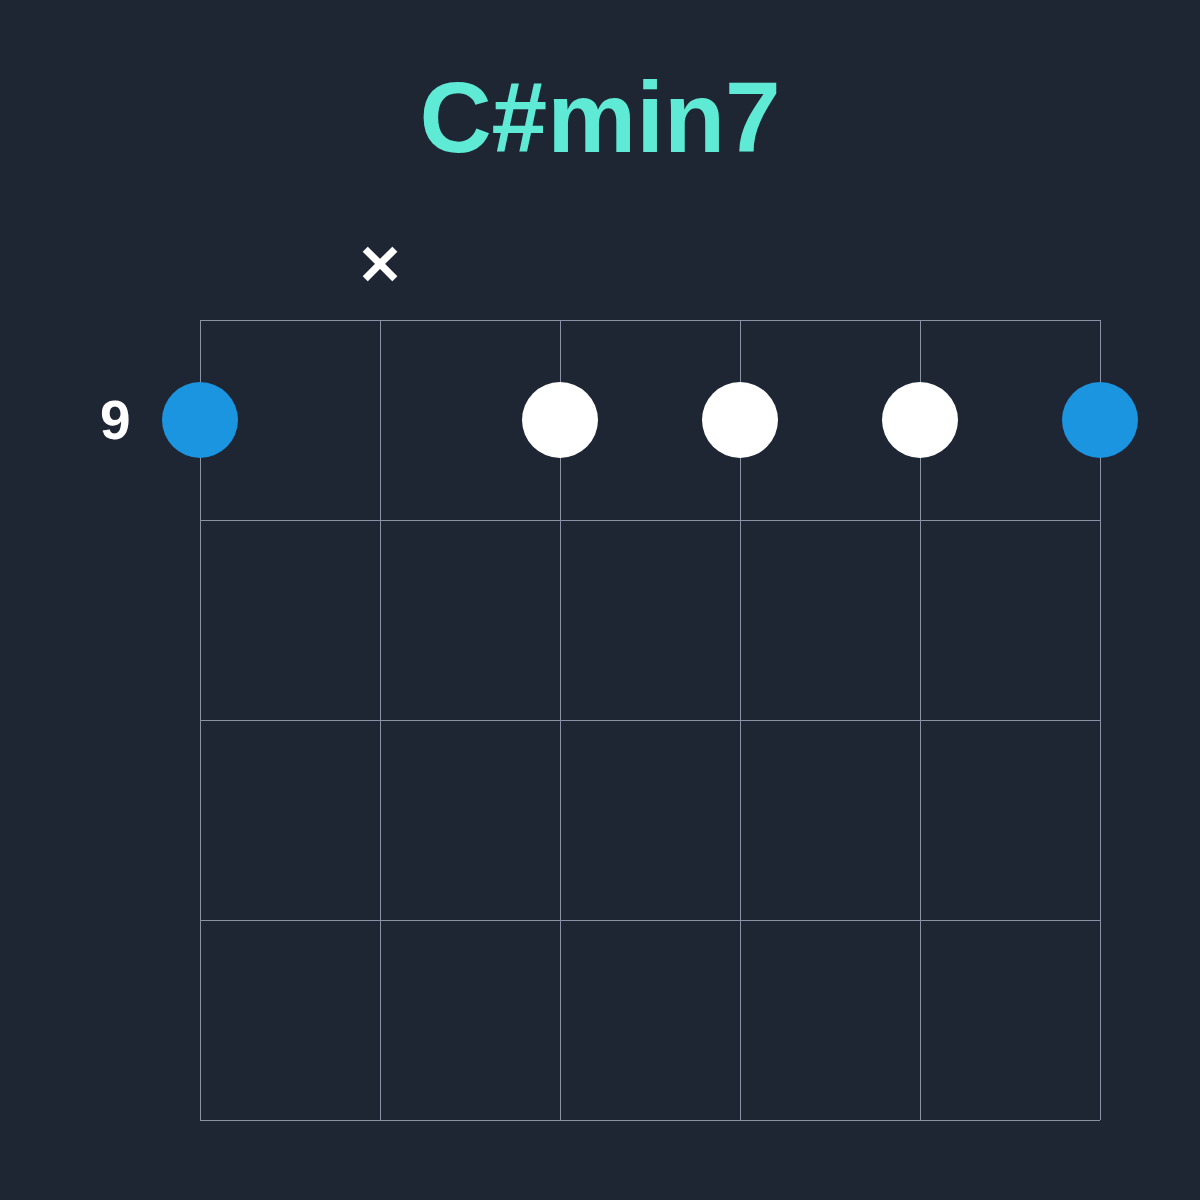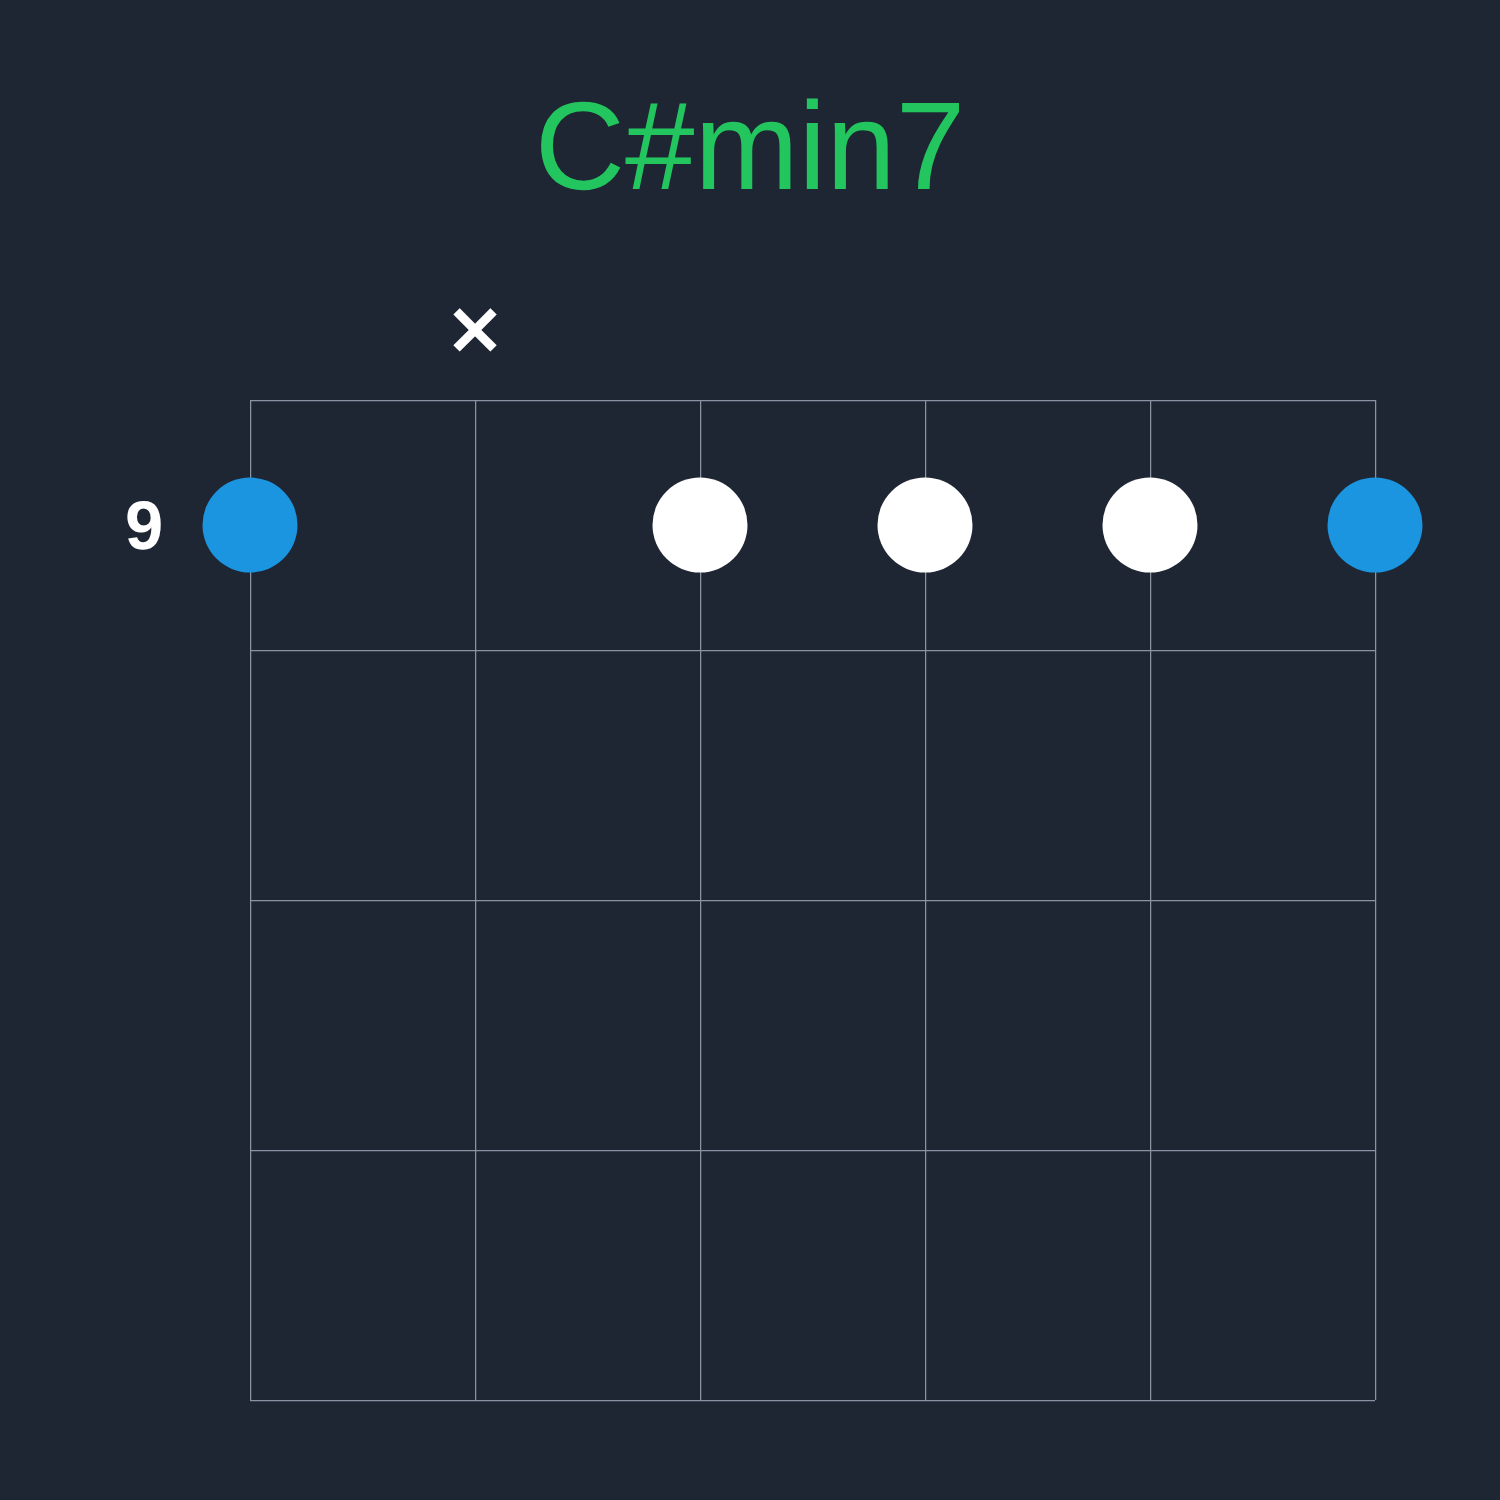--- a/index.html
+++ b/index.html
@@ -15,22 +15,22 @@
       color: #ffffff;
       position: relative;
       overflow: hidden;
     }
     .chord-title {
       position: absolute;
       top: 60px;
       left: 50%;
       transform: translateX(-50%);
       font-size: 100px;
-      font-weight: normal;
-      color: #22c55e;
+      font-weight: bold;
+      color: #5eead4;
     }
     .fret-label {
       position: absolute;
       left: 100px;
       font-size: 55px;
       font-weight: bold;
       color: #ffffff;
       transform: translateY(-50%);
     }
     .muted-marker {

